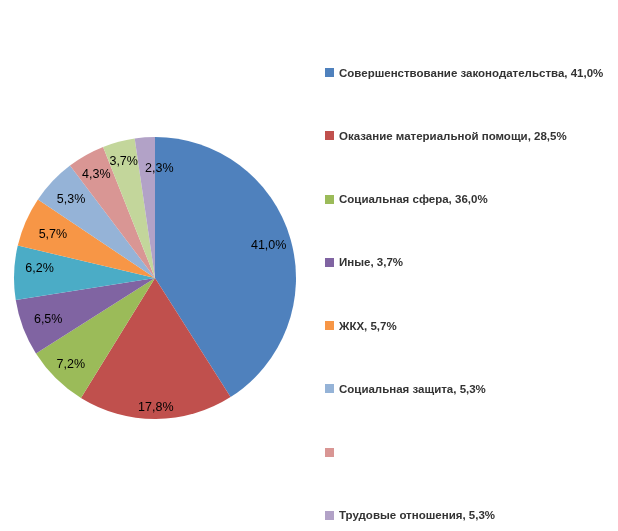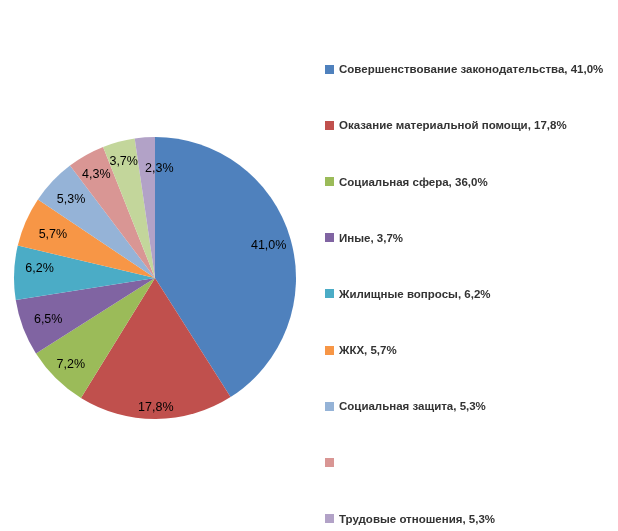--- a/index.html
+++ b/index.html
@@ -78,33 +78,29 @@
       <text x="159.3" y="167.5" text-anchor="middle" dy="0.35em">2,3%</text>
     </svg>
 
   <div class="legend" id="legend">
     <div class="legend-item">
       <span class="swatch" style="background: rgb(79, 129, 189);"></span>
       <span class="legend-text">Совершенствование законодательства, 41,0%</span>
     </div>
     <div class="legend-item">
       <span class="swatch" style="background: rgb(192, 80, 77);"></span>
-      <span class="legend-text">Оказание материальной помощи, 17,8%</span>
+      <span class="legend-text">Оказание материальной помощи, 28,5%</span>
     </div>
     <div class="legend-item">
       <span class="swatch" style="background: rgb(155, 187, 89);"></span>
       <span class="legend-text">Социальная сфера, 36,0%</span>
     </div>
     <div class="legend-item">
       <span class="swatch" style="background: rgb(128, 100, 162);"></span>
       <span class="legend-text">Иные, 3,7%</span>
-    </div>
-    <div class="legend-item">
-      <span class="swatch" style="background: rgb(75, 172, 198);"></span>
-      <span class="legend-text">Жилищные вопросы, 6,2%</span>
     </div>
     <div class="legend-item">
       <span class="swatch" style="background: rgb(247, 150, 70);"></span>
       <span class="legend-text">ЖКХ, 5,7%</span>
     </div>
     <div class="legend-item">
       <span class="swatch" style="background: rgb(149, 179, 215);"></span>
       <span class="legend-text">Социальная защита, 5,3%</span>
     </div>
     <div class="legend-item">

